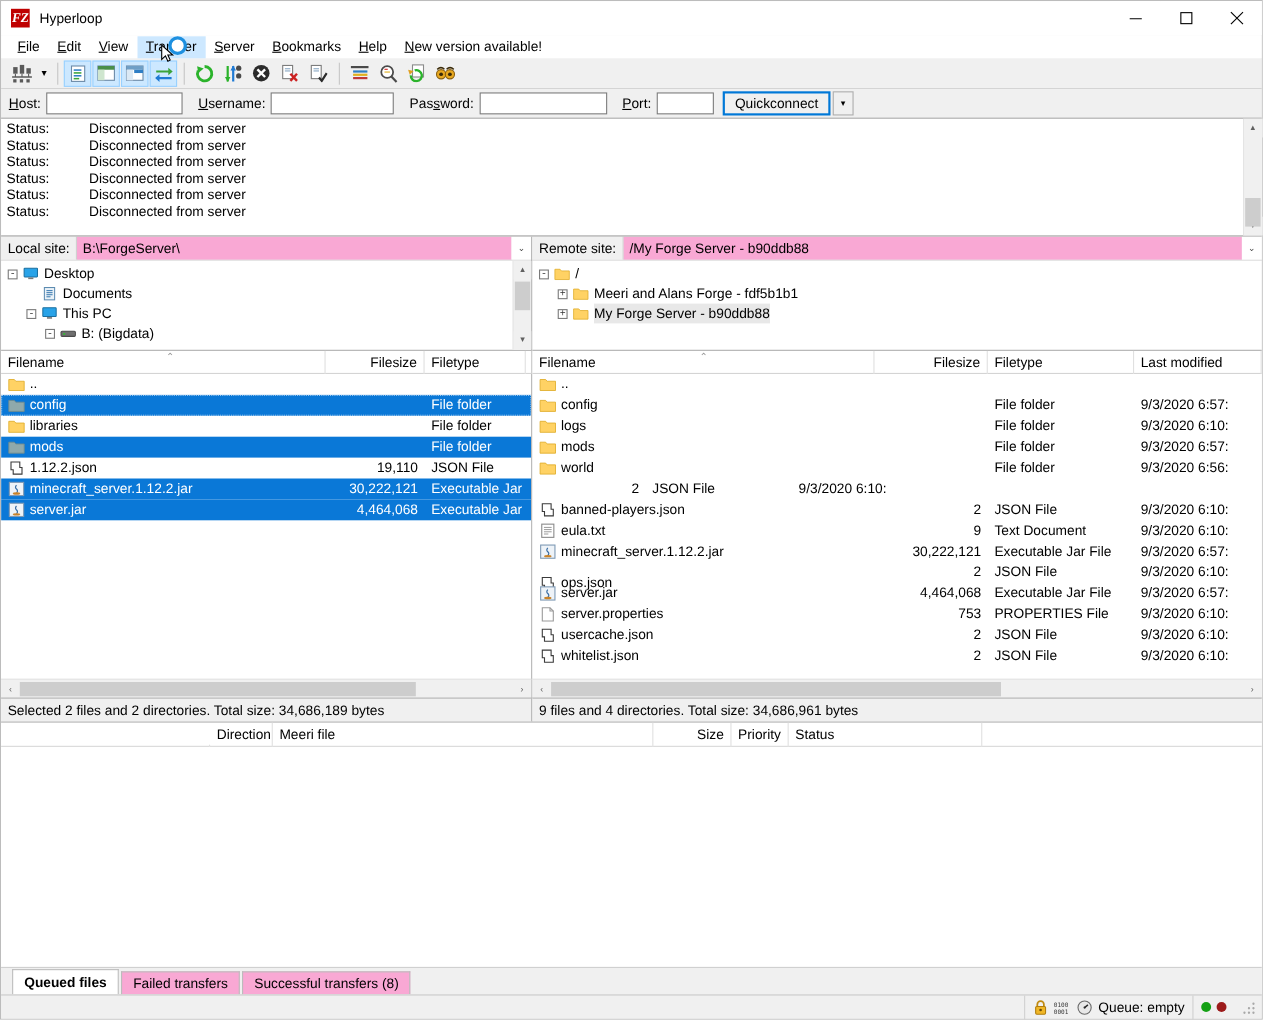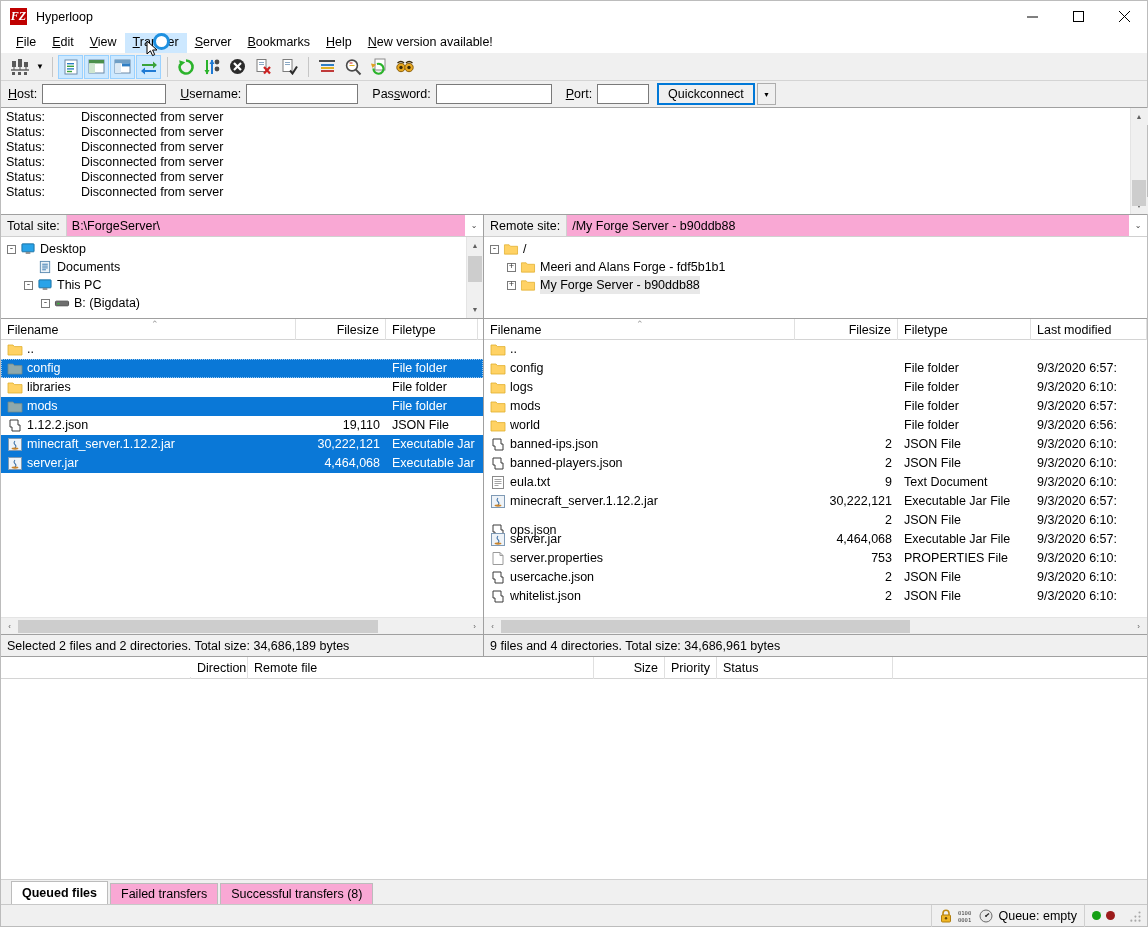--- a/index.html
+++ b/index.html
@@ -590,21 +590,21 @@
     <div class="scrollbar-v">
       <div class="sb-arrow">▲</div>
       <div class="sb-thumb" style="top:72px;height:26px;"></div>
       <div class="sb-arrow">▼</div>
     </div>
   </div>
 
   <div class="panes">
     <div class="pane-left">
       <div class="sitebar">
-        <div class="site-label">Total site:</div>
+        <div class="site-label">Local site:</div>
         <div class="site-value">B:\ForgeServer\</div>
         <div class="site-caret">⌄</div>
       </div>
       <div class="treepane">
         <div class="tree-body" id="local-tree">
             <div class="tree-row" style="padding-left: 6px;">
               <span class="expander">-</span>
               <svg viewBox="0 0 16 15" class="tree-ico">
                 <rect x="1.5" y="2" width="13" height="8.5" rx="0.6" fill="#29a3e8" stroke="#1a6fa0"></rect>
                 <rect x="5.5" y="11" width="5" height="1.6" fill="#7a7a7a"></rect>
@@ -833,26 +833,20 @@
               <svg viewBox="0 0 16 15" class="file-ico">
                 <path d="M1 3 H6 L7.4 4.6 H15 V13 H1 Z" fill="#ffd264" stroke="#e0ae2e" stroke-width="0.8"></path>
               </svg>
               <span>world</span>
             </div>
             <div class="cell num" style="width: 103px;"></div>
             <div class="cell" style="width: 133px;">File folder</div>
             <div class="cell" style="width: 116px;">9/3/2020 6:56:</div>
           </div>
           <div class="row">
-            <div class="cell name" style="width: 311px;">
-              <svg viewBox="0 0 16 15" class="file-ico">
-                <path d="M3 2 H11 V7 H13 V13 H5 V9 H3 Z" fill="#ffffff" stroke="#3a3a3a" stroke-width="1"></path>
-              </svg>
-              <span>banned-ips.json</span>
-            </div>
             <div class="cell num" style="width: 103px;">2</div>
             <div class="cell" style="width: 133px;">JSON File</div>
             <div class="cell" style="width: 116px;">9/3/2020 6:10:</div>
           </div>
           <div class="row">
             <div class="cell name" style="width: 311px;">
               <svg viewBox="0 0 16 15" class="file-ico">
                 <path d="M3 2 H11 V7 H13 V13 H5 V9 H3 Z" fill="#ffffff" stroke="#3a3a3a" stroke-width="1"></path>
               </svg>
               <span>banned-players.json</span>
@@ -956,21 +950,21 @@
         <div class="hsb-arrow">›</div>
       </div>
       <div class="list-status">9 files and 4 directories. Total size: 34,686,961 bytes</div>
     </div>
   </div>
 
   <div class="queue">
     <div class="q-header" id="queue-header">
         <div class="qcell" style="width: 190px; margin-top: 20px;">Server/Local file</div>
         <div class="qcell" style="width: 57px;">Direction</div>
-        <div class="qcell" style="width: 346px;">Remote file</div>
+        <div class="qcell" style="width: 346px;">Meeri file</div>
         <div class="qcell num" style="width: 71px;">Size</div>
         <div class="qcell" style="width: 52px;">Priority</div>
         <div class="qcell" style="width: 176px;">Status</div>
       </div>
     <div class="q-body"></div>
     <div class="q-tabs" id="queue-tabs">
         <div class="q-tab active">Queued files</div>
         <div class="q-tab">Failed transfers</div>
         <div class="q-tab">Successful transfers (8)</div>
       </div>

